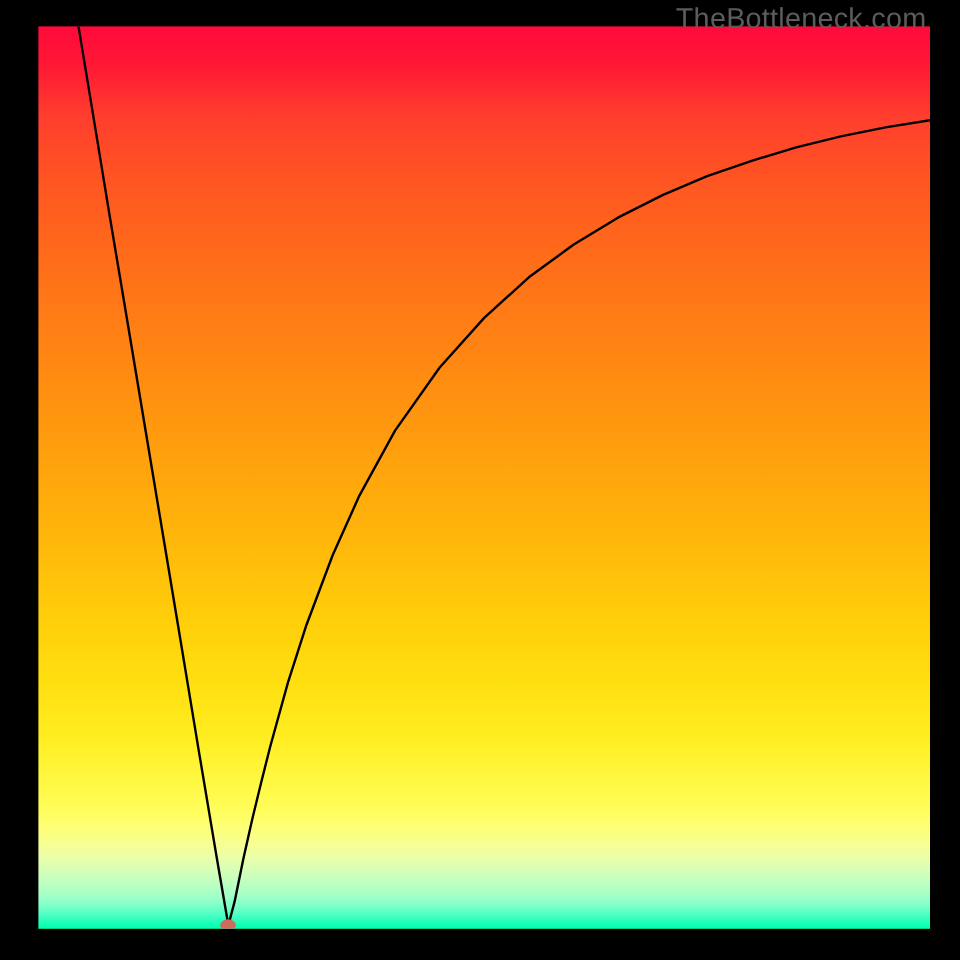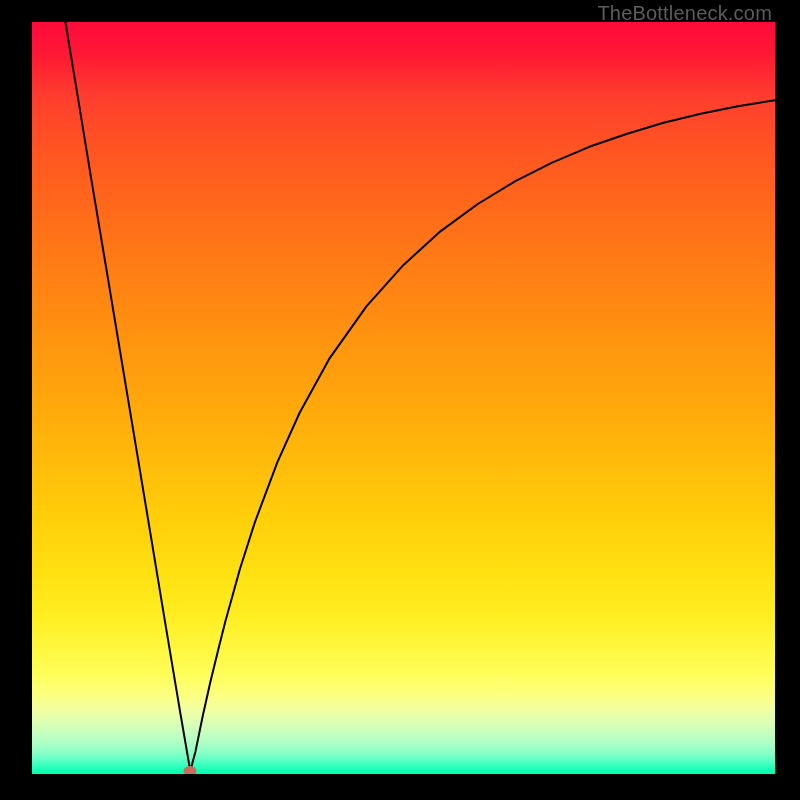--- a/index.html
+++ b/index.html
@@ -57,21 +57,21 @@
     height: 10px;
     border-radius: 50%;
     background: #cc6b5e;
     transform: translate(-50%, -50%);
   }
   .watermark {
     position: absolute;
     top: 2px;
     right: 28px;
     color: #5c5c5c;
-    font-size: 20px;
+    font-size: 24px;
     letter-spacing: 0.2px;
   }
 </style>
 </head>
 <body>
 
 <div class="chart-box">
   <svg class="curve-svg" viewBox="0 0 743 752" preserveAspectRatio="none">
     <path id="curve-path" d="M33.4 0.0 L44.6 67.7 L59.4 157.9 L74.3 246.7 L89.2 336.1 L104.0 424.9 L118.9 514.4 L133.7 603.9 L148.6 692.6 L158.3 749.0 L158.3 749.0 L163.5 729.4 L170.9 693.3 L178.3 660.3 L185.8 629.4 L193.2 600.1 L208.0 546.7 L222.9 500.1 L245.2 440.7 L267.5 391.0 L297.2 336.9 L334.4 284.3 L371.5 242.9 L408.7 209.1 L445.8 182.0 L482.9 159.4 L520.1 140.6 L557.3 124.8 L594.4 112.0 L631.5 100.8 L668.7 91.7 L705.9 84.2 L743.0 78.2 " fill="none" stroke="#000" stroke-width="2" stroke-linecap="round" stroke-linejoin="round"></path>
   </svg>

